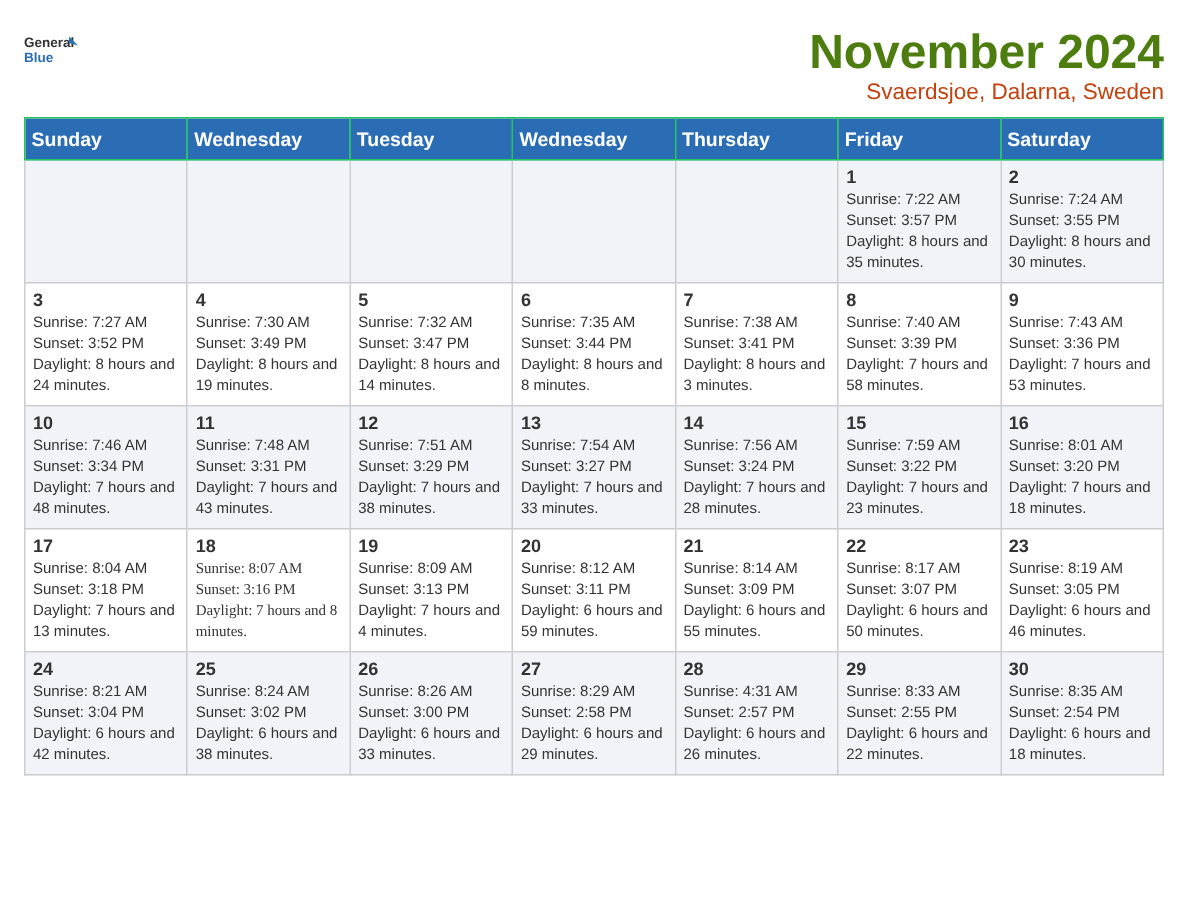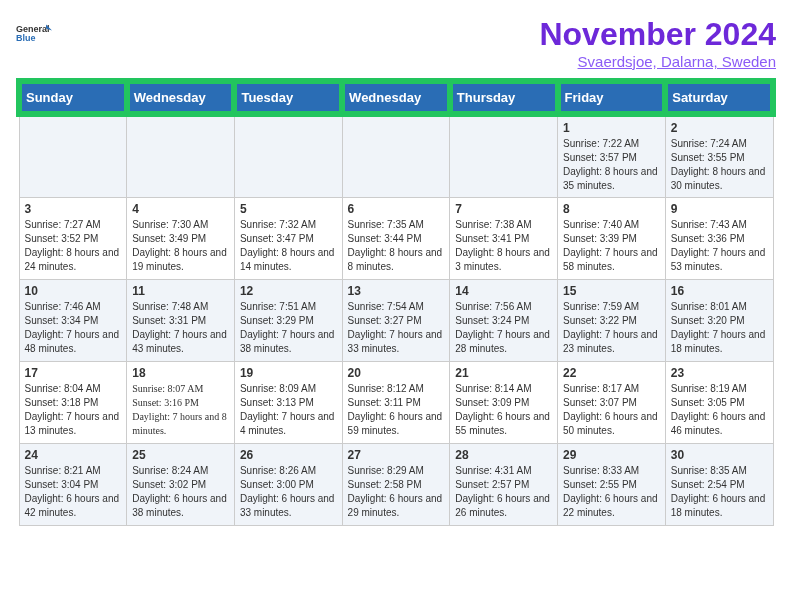--- a/index.html
+++ b/index.html
@@ -20,39 +20,38 @@
       display: flex;
       align-items: center;
       gap: 4px;
     }
     .title-area {
       text-align: right;
     }
     .calendar-title {
       font-size: 32px;
       font-weight: bold;
-      color: #6d28d9;
+      color: #4d7c0f;
     }
     .calendar-subtitle {
       font-size: 15px;
-      color: #8b5cf6;
-      text-decoration: underline;
+      color: #c2410c;
     }
     table {
       width: 100%;
       border-collapse: collapse;
     }
     thead tr th {
       background-color: #2a6db5;
       color: #fff;
       font-size: 13px;
       font-weight: bold;
       padding: 6px 4px;
       text-align: left;
-      border: 6px solid #22c55e;
+      border: 1px solid #22c55e;
     }
     tbody tr td {
       vertical-align: top;
       border: 1px solid #ccc;
       padding: 4px 5px;
       font-size: 10.5px;
       color: #333;
       width: calc(100% / 7);
       min-height: 80px;
       height: 82px;

